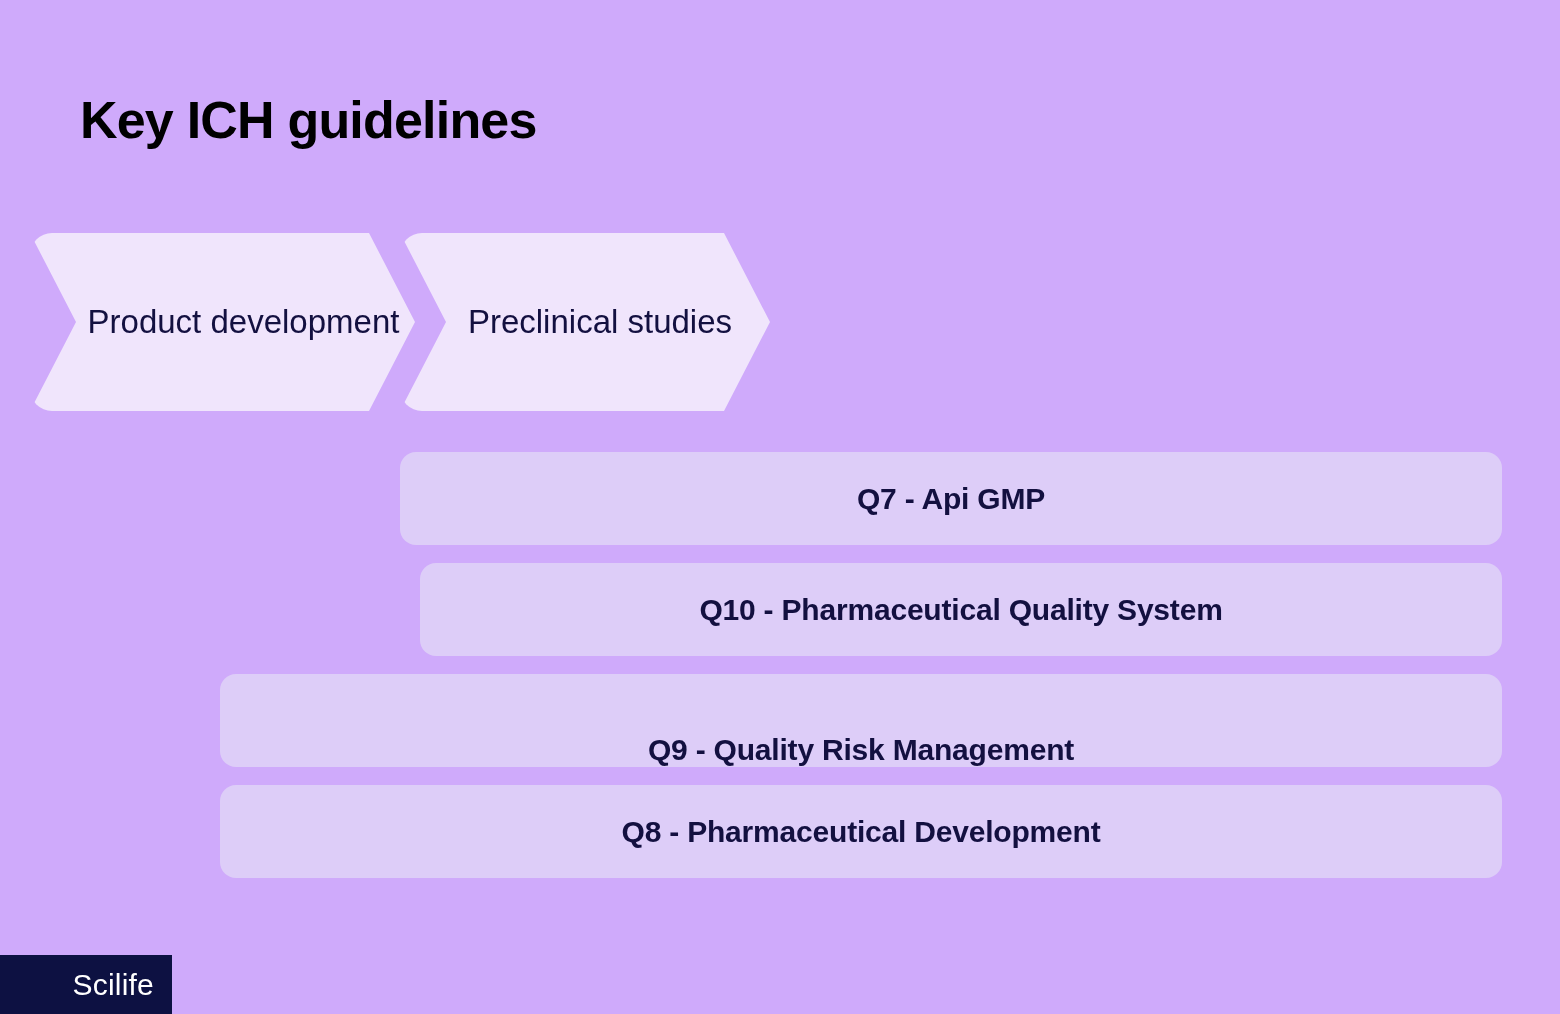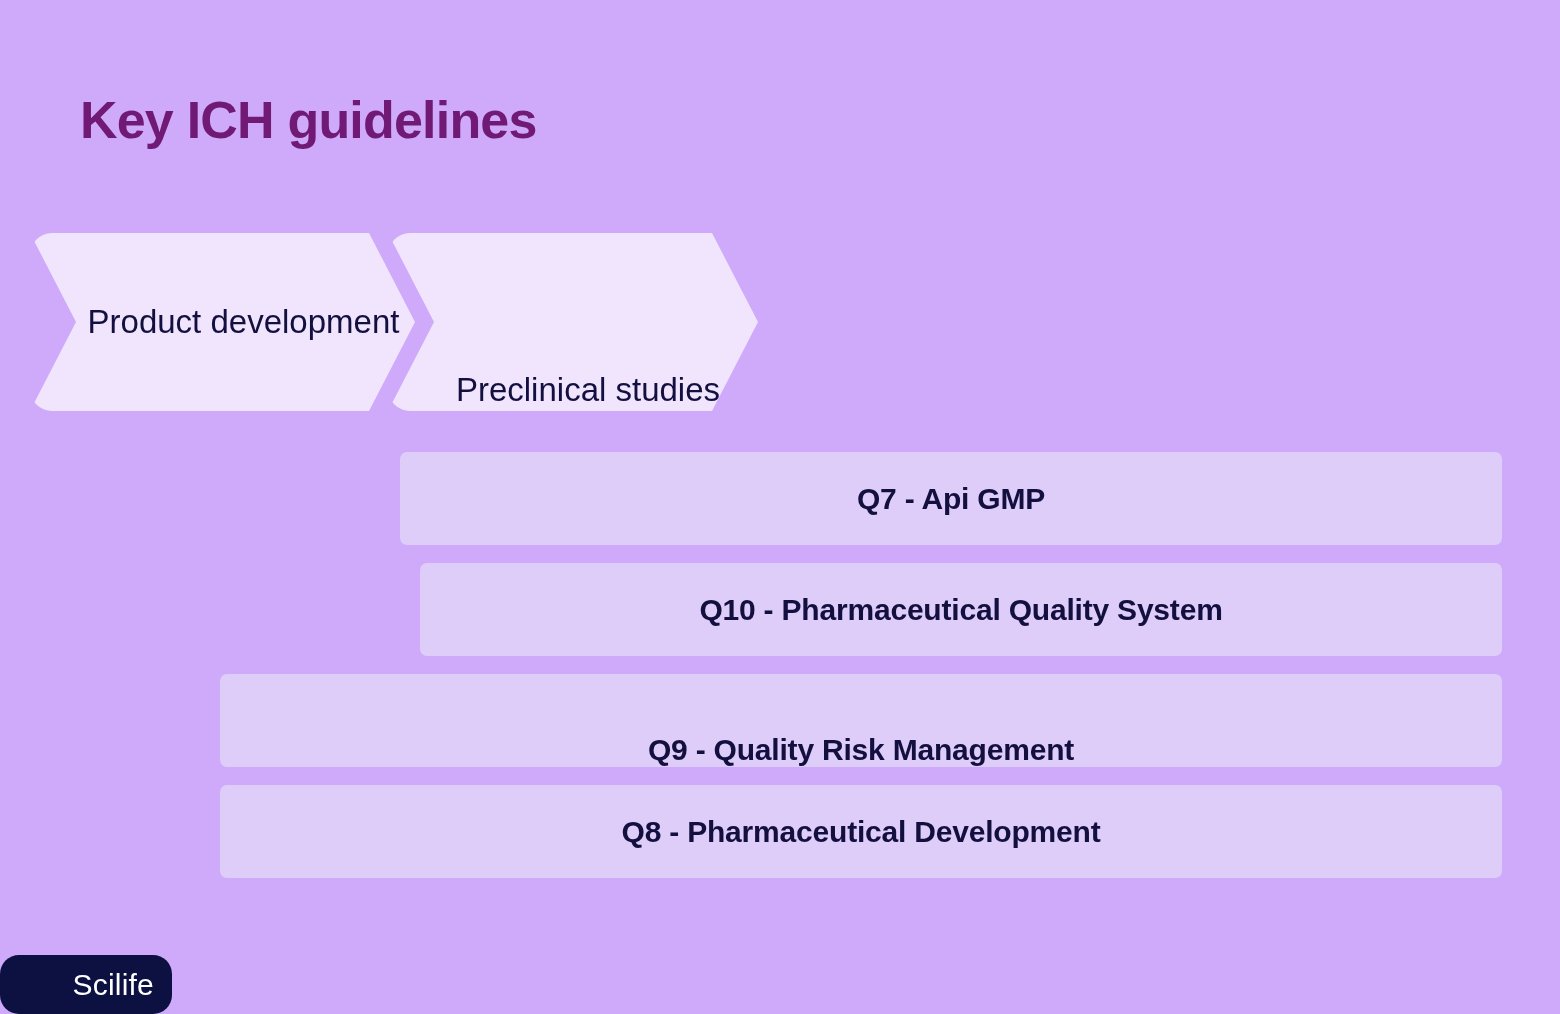--- a/index.html
+++ b/index.html
@@ -16,21 +16,21 @@
   }
 
   
   .page-title {
     position: absolute;
     left: 80px;
     top: 92px;
     font-size: 52px;
     font-weight: bold;
     letter-spacing: -0.8px;
-    color: #701a75;
+    color: #000000;
     line-height: 1.1;
     white-space: nowrap;
   }
 
   
   .stage-row {
     position: absolute;
     left: 0;
     top: 233px;
     width: 1560px;
@@ -61,30 +61,30 @@
     -webkit-clip-path: polygon(
         0% 0%, calc(100% - 46px) 0%, 100% 50%,
         calc(100% - 46px) 100%, 0% 100%, 46px 50%);
     clip-path: polygon(
         0% 0%, calc(100% - 46px) 0%, 100% 50%,
         calc(100% - 46px) 100%, 0% 100%, 46px 50%);
     border-radius: 22px;
   }
 
   .stage-1 { left: 30px;   width: 385px; padding-left: 42px; }
-  .stage-2 { left: 388px;  width: 370px; padding-left: 30px; align-items: flex-end; }
+  .stage-2 { left: 400px;  width: 370px; padding-left: 30px; }
   .stage-3 { left: 765px;  width: 375px; padding-left: 30px; }
   .stage-4 { left: 1135px; width: 397px; padding-left: 30px; }
 
   
   .bar {
     position: absolute;
     height: 93px;
     background: #ddcdf8;
-    border-radius: 7px;
+    border-radius: 16px;
     display: flex;
     align-items: center;
     justify-content: center;
     color: #131040;
     font-size: 30px;
     font-weight: bold;
     letter-spacing: -0.2px;
     white-space: nowrap;
   }
   .bar-1 { left: 400px; right: 58px; top: 452px; }
@@ -98,21 +98,20 @@
     left: 0;
     bottom: 0;
     width: 172px;
     height: 59px;
     background: #0d1142;
     display: flex;
     align-items: center;
     justify-content: flex-end;
     padding-right: 18px;
     box-sizing: border-box;
-    border-radius: 19px;
   }
   .brand-wordmark {
     color: #ffffff;
     font-size: 30px;
     font-weight: normal;
     letter-spacing: 0.2px;
     line-height: 1;
   }
 </style>
 </head>

